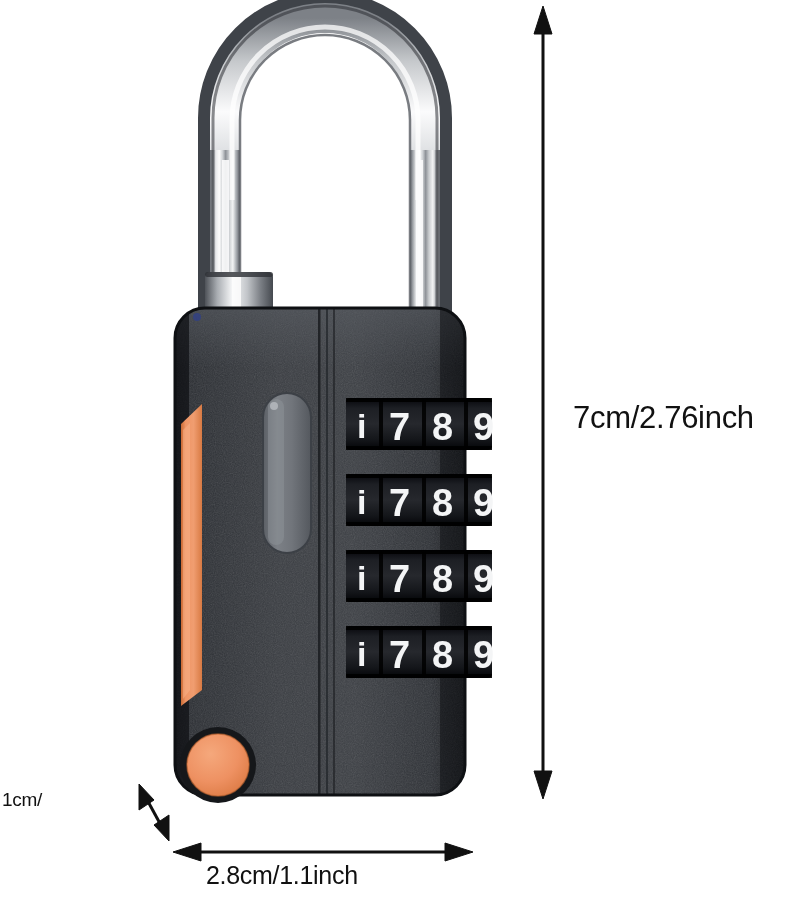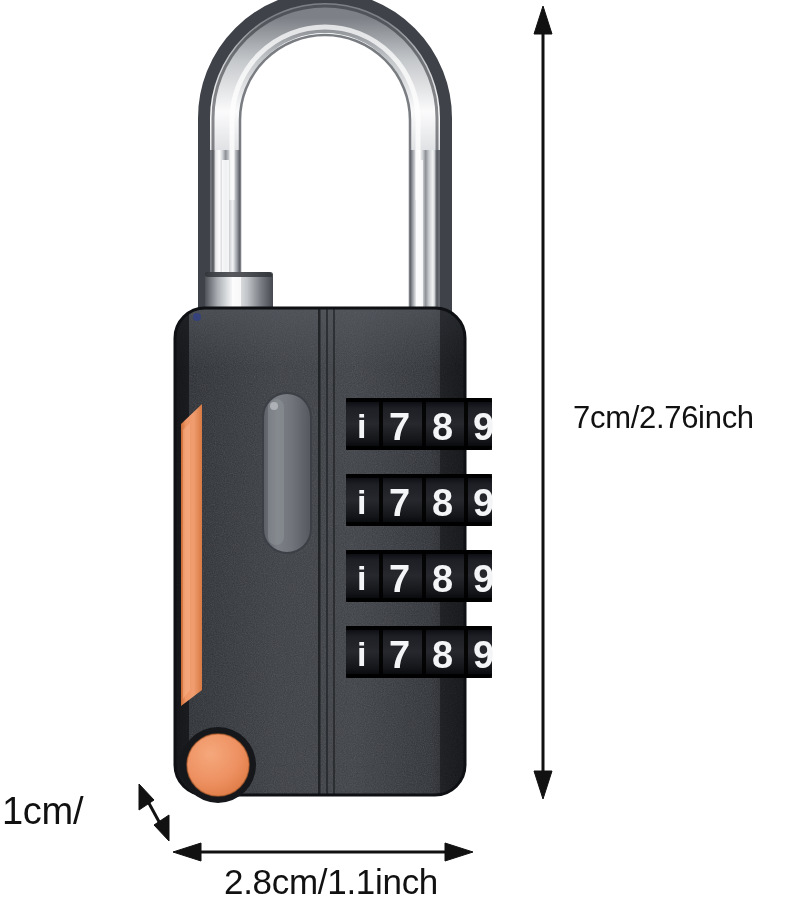--- a/index.html
+++ b/index.html
@@ -39,27 +39,26 @@
     letter-spacing: -0.3px;
   }
   #label-height {
     left: 573px;
     top: 400px;
     font-size: 31px;
   }
   #label-width {
     left: 206px;
     top: 861px;
-    font-size: 35px;
-    margin-left: 18px;
+    font-size: 25px;
   }
   #label-depth {
     left: 2px;
     top: 789px;
-    font-size: 38px;
+    font-size: 19px;
   }
   #label-depth .depth-line {
     display: block;
   }
 </style>
 </head>
 <body>
 
 <div id="stage">
 

